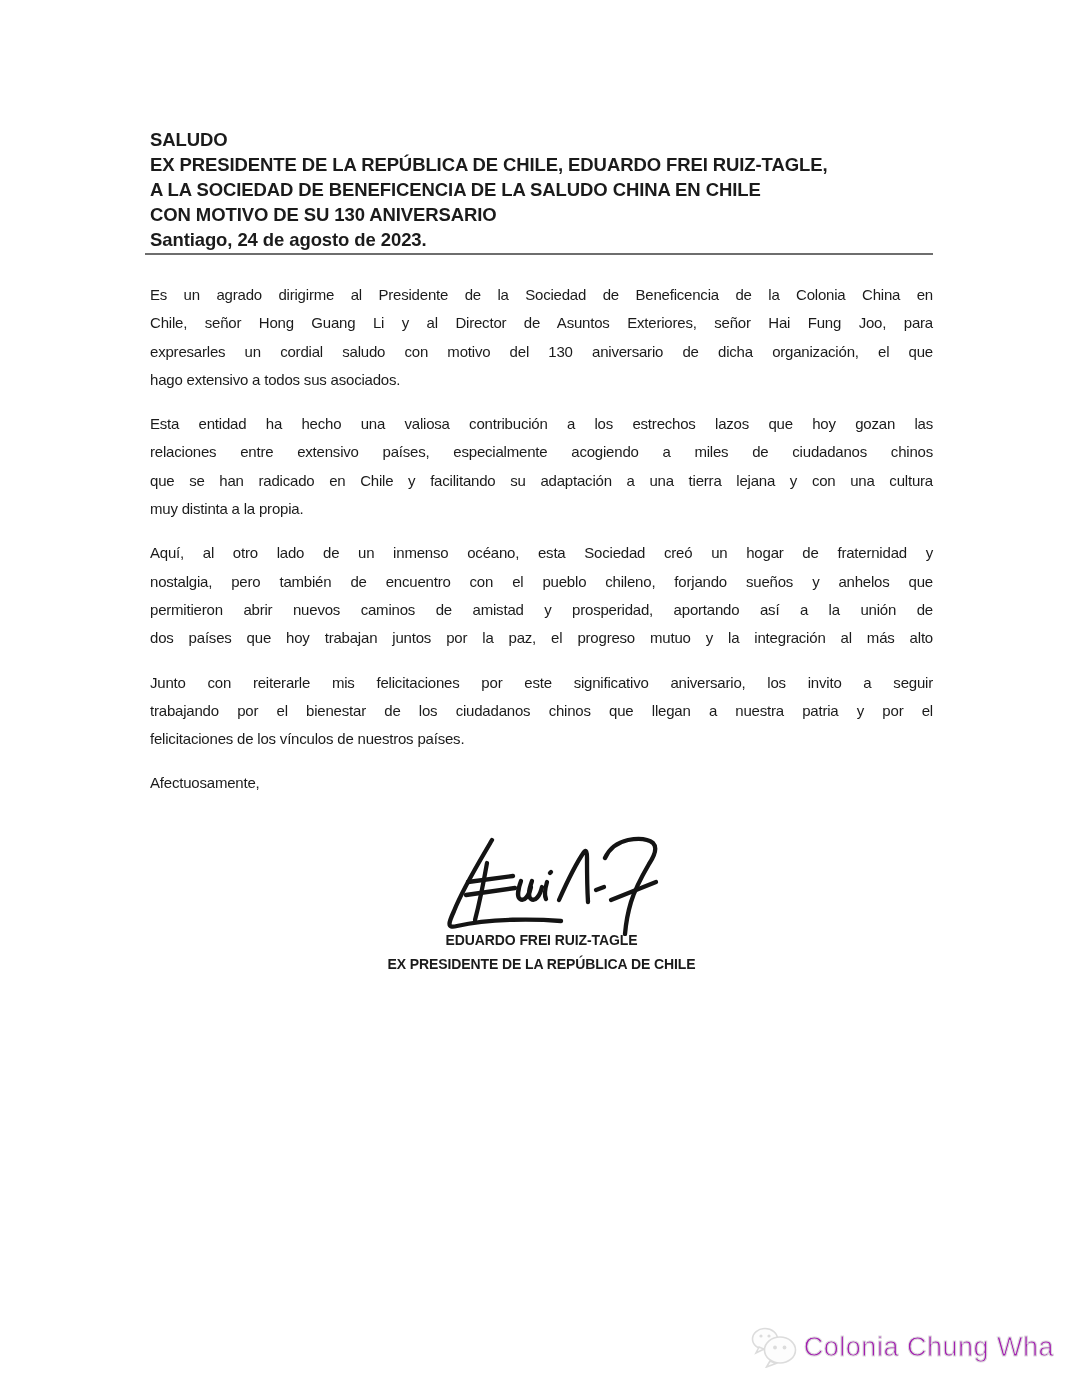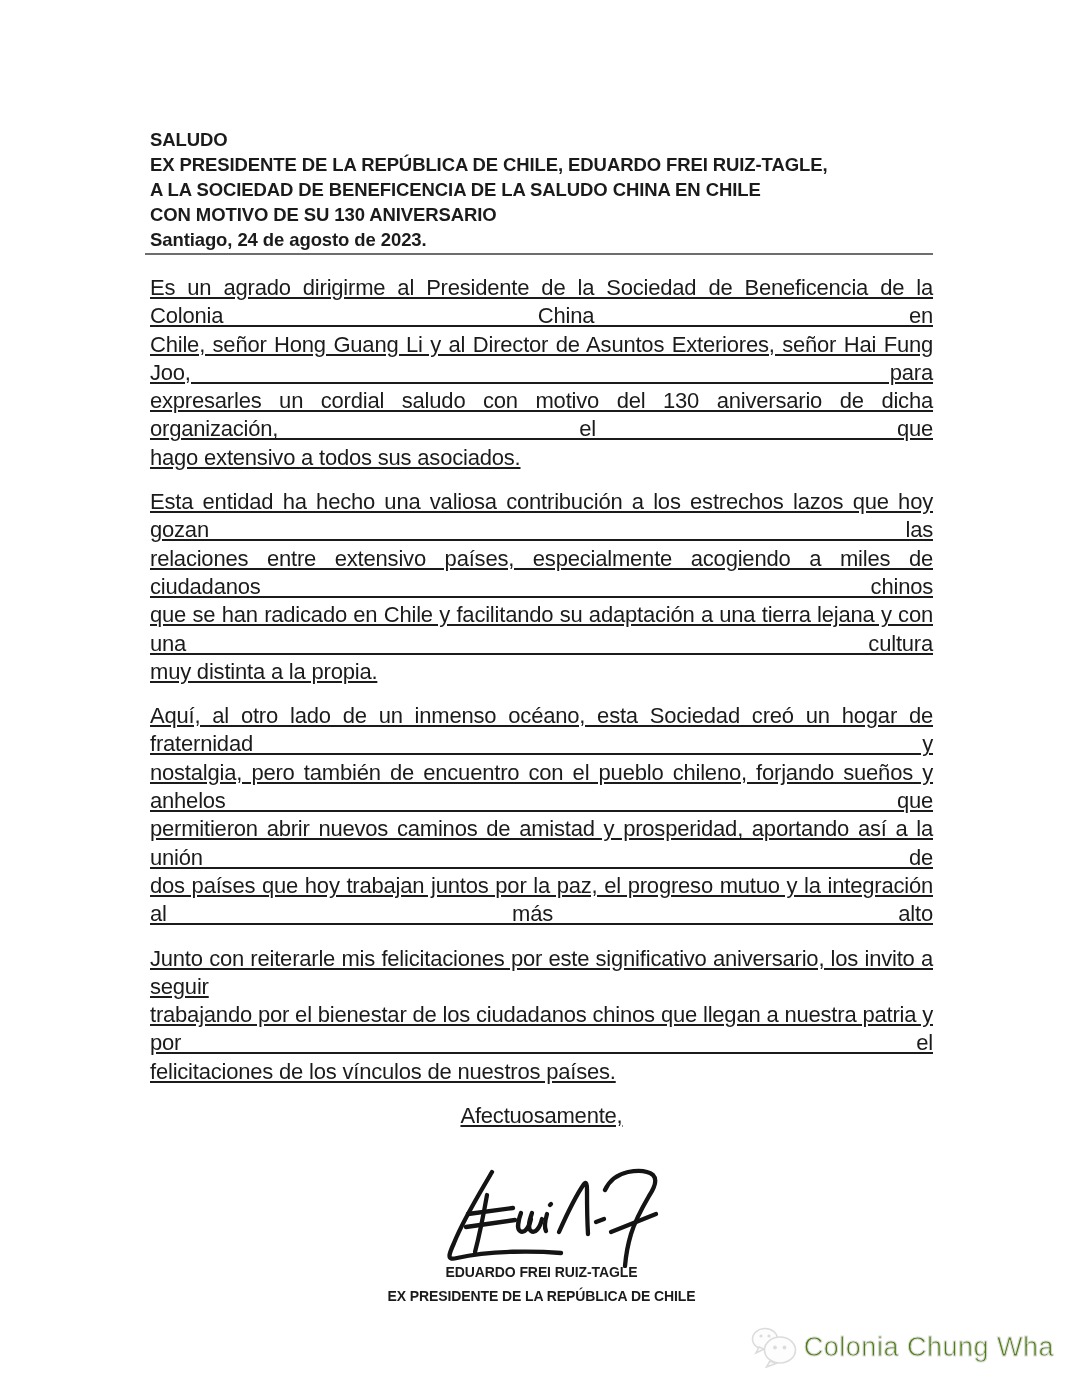--- a/index.html
+++ b/index.html
@@ -25,30 +25,29 @@
   }
   .rule {
     border-top: 2px solid #6e6e6e;
     width: 788px;
     margin: 1px 0 0 -5px;
     height: 0;
   }
 
   
   .body-text {
-    margin-top: 19px;
-    font-size: 22px;
+    margin-top: 26px;
+    font-size: 15px;
     line-height: 28.3px;
     letter-spacing: -0.2px;
-    text-decoration: underline;
   }
   .para { margin: 0 0 16px 0; }
   .jline { text-align: justify; text-align-last: justify; }
   .jline.last { text-align-last: left; }
-  .line-left { text-align: center; }
+  .line-left { text-align: left; }
 
   
   .sig { display: block; margin: 28px 0 0 279px; }
   .sig path { fill: none; stroke: #141414; stroke-width: 4.3; stroke-linecap: round; stroke-linejoin: round; }
   .sigblock {
     margin-top: -8px;
     text-align: center;
     font-weight: 700;
     font-size: 14px;
     line-height: 24px;
@@ -60,21 +59,21 @@
     position: absolute;
     top: 1326px;
     right: 26px;
     display: flex;
     align-items: center;
     gap: 7px;
   }
   .wm-label {
     font-size: 27px;
     font-weight: 400;
-    color: #4d7c0f;
+    color: #a21caf;
     -webkit-text-stroke: 1px #dedede;
     text-shadow: 0 0 1px #e8e8e8;
     letter-spacing: 0.5px;
     white-space: nowrap;
   }
   .wm-icon .bub { fill: #fdfdfd; stroke: #dcdcdc; stroke-width: 1.6; }
   .wm-icon .eye { fill: #dcdcdc; stroke: none; }
 </style>
 </head>
 <body>

